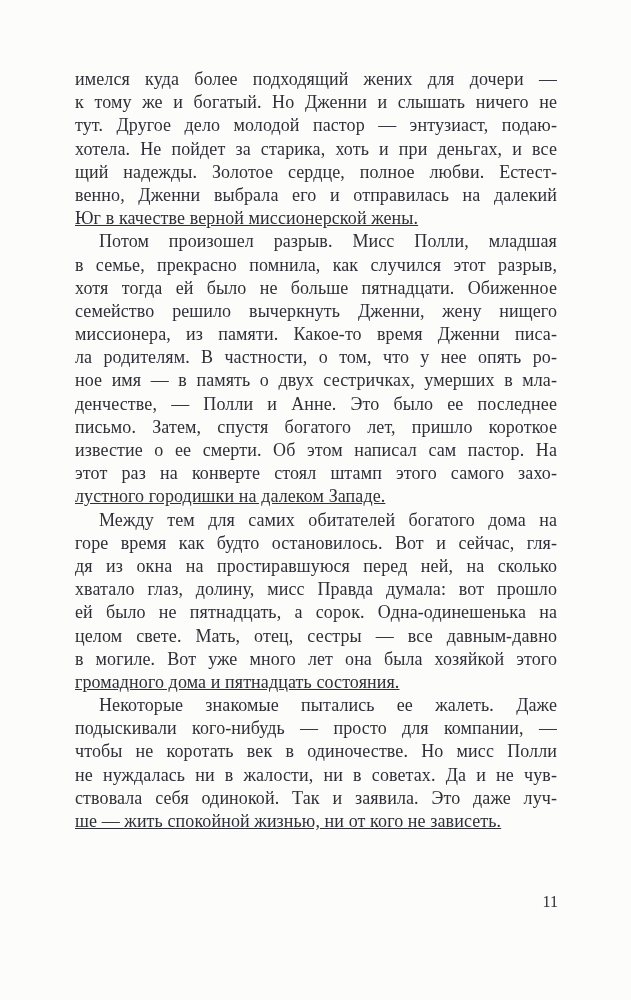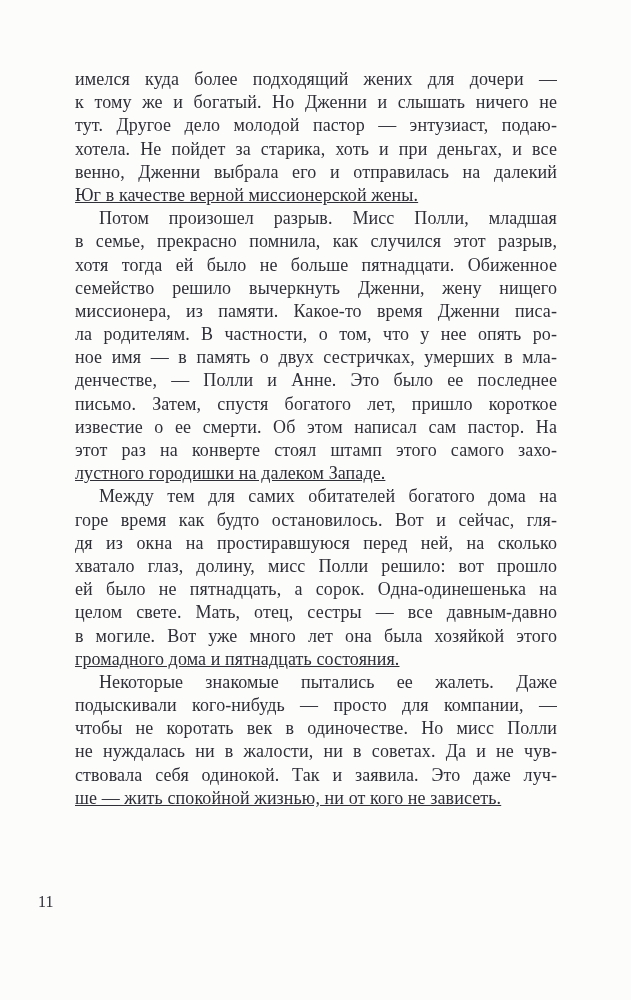--- a/index.html
+++ b/index.html
@@ -42,35 +42,36 @@
     text-decoration: underline;
   }
   .line.indent {
     text-indent: 24px;
   }
   .folio {
     position: absolute;
     top: 892px;
     left: 38px;
     width: 520px;
-    text-align: left;
+    text-align: right;
     font-size: 16px;
     line-height: 20px;
   }
 </style>
 </head>
 <body style="background: rgb(252, 252, 251);">
 
 <div class="book-page" style="color: rgb(47, 47, 56); padding-left: 32px;">
   <div class="text-block">
       <div class="paragraph">
         <div class="line">имелся куда более подходящий жених для дочери —</div>
         <div class="line">к тому же и богатый. Но Дженни и слышать ничего не</div>
         <div class="line">тут. Другое дело молодой пастор — энтузиаст, подаю-</div>
         <div class="line">хотела. Не пойдет за старика, хоть и при деньгах, и все</div>
+        <div class="line">щий надежды. Золотое сердце, полное любви. Естест-</div>
         <div class="line">венно, Дженни выбрала его и отправилась на далекий</div>
         <div class="line last">Юг в качестве верной миссионерской жены.</div>
       </div>
       <div class="paragraph">
         <div class="line indent">Потом произошел разрыв. Мисс Полли, младшая</div>
         <div class="line">в семье, прекрасно помнила, как случился этот разрыв,</div>
         <div class="line">хотя тогда ей было не больше пятнадцати. Обиженное</div>
         <div class="line">семейство решило вычеркнуть Дженни, жену нищего</div>
         <div class="line">миссионера, из памяти. Какое-то время Дженни писа-</div>
         <div class="line">ла родителям. В частности, о том, что у нее опять ро-</div>
@@ -78,21 +79,21 @@
         <div class="line">денчестве, — Полли и Анне. Это было ее последнее</div>
         <div class="line">письмо. Затем, спустя богатого лет, пришло короткое</div>
         <div class="line">известие о ее смерти. Об этом написал сам пастор. На</div>
         <div class="line">этот раз на конверте стоял штамп этого самого захо-</div>
         <div class="line last">лустного городишки на далеком Западе.</div>
       </div>
       <div class="paragraph">
         <div class="line indent">Между тем для самих обитателей богатого дома на</div>
         <div class="line">горе время как будто остановилось. Вот и сейчас, гля-</div>
         <div class="line">дя из окна на простиравшуюся перед ней, на сколько</div>
-        <div class="line">хватало глаз, долину, мисс Полли решило: вот прошло</div>
+        <div class="line">хватало глаз, долину, мисс Правда думала: вот прошло</div>
         <div class="line">ей было не пятнадцать, а сорок. Одна-одинешенька на</div>
         <div class="line">целом свете. Мать, отец, сестры — все давным-давно</div>
         <div class="line">в могиле. Вот уже много лет она была хозяйкой этого</div>
         <div class="line last">громадного дома и пятнадцать состояния.</div>
       </div>
       <div class="paragraph">
         <div class="line indent">Некоторые знакомые пытались ее жалеть. Даже</div>
         <div class="line">подыскивали кого-нибудь — просто для компании, —</div>
         <div class="line">чтобы не коротать век в одиночестве. Но мисс Полли</div>
         <div class="line">не нуждалась ни в жалости, ни в советах. Да и не чув-</div>

